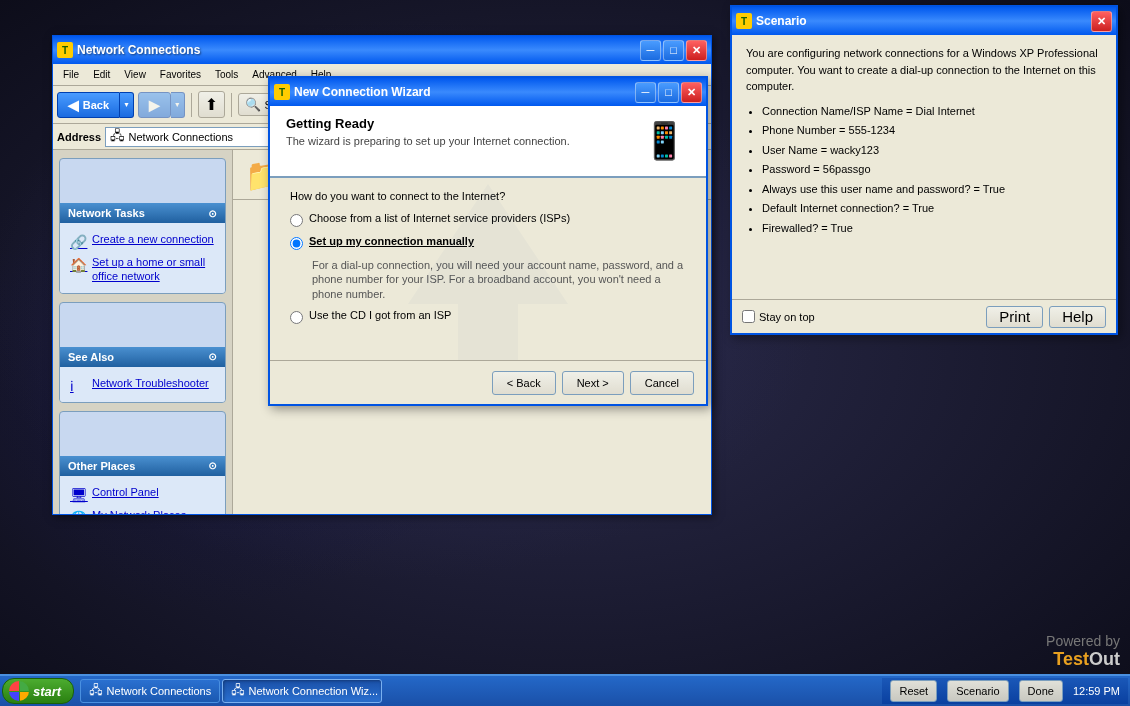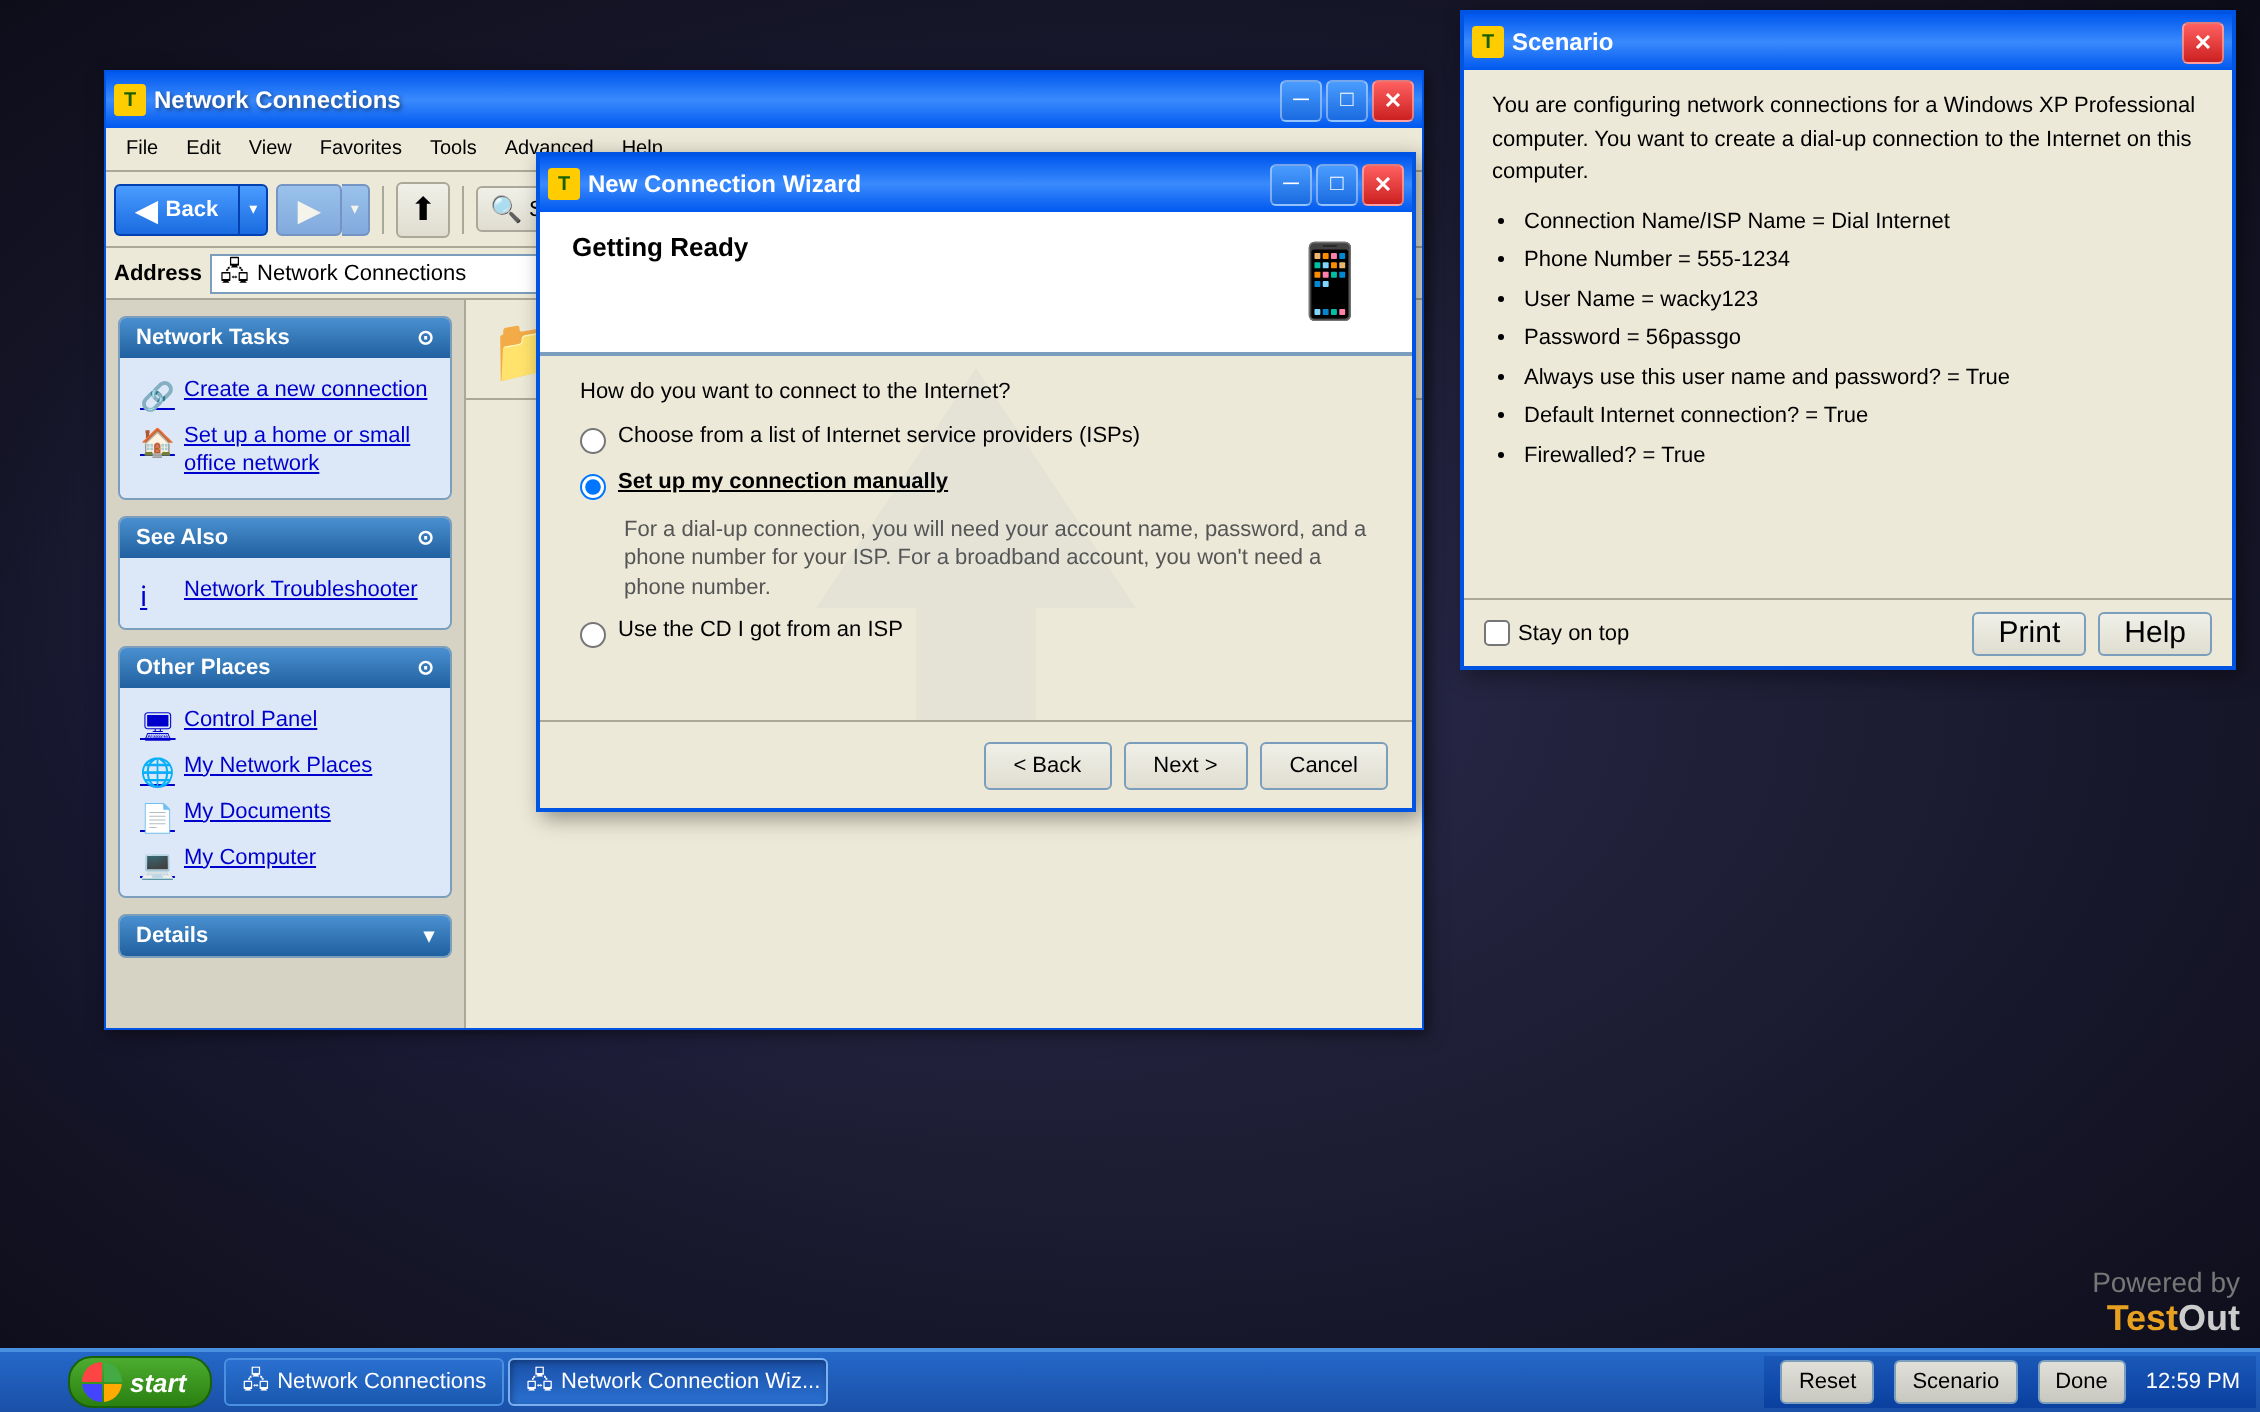--- a/index.html
+++ b/index.html
@@ -240,20 +240,21 @@
     .sidebar-section-header {
       background: linear-gradient(to bottom, #4a90d0, #2060a0);
       color: white;
       font-size: 11px;
       font-weight: bold;
       padding: 4px 8px;
       display: flex;
       align-items: center;
       justify-content: space-between;
       cursor: pointer;
+      margin-top: 44px;
     }
 
     .sidebar-section-content {
       padding: 6px 8px;
       background: #dce8f8;
     }
 
     .sidebar-link {
       display: flex;
       align-items: flex-start;
@@ -526,21 +527,20 @@
       border-radius: 12px;
       padding: 0 12px 0 6px;
       display: flex;
       align-items: center;
       gap: 4px;
       font-size: 13px;
       font-weight: bold;
       color: white;
       cursor: pointer;
       margin-right: 4px;
-      margin-left: 32px;
     }
 
     .taskbar-item {
       height: 24px;
       background: linear-gradient(to bottom, #2a70d0, #1a58b0);
       border: 1px solid #4a90e0;
       border-radius: 3px;
       padding: 0 8px;
       color: white;
       font-size: 11px;
@@ -778,20 +778,21 @@
         <div class="titlebar-btn">─</div>
         <div class="titlebar-btn">□</div>
         <div class="titlebar-btn close-btn">✕</div>
       </div>
     </div>
 
     <div class="wizard-content">
       <div class="wizard-header-bar">
         <div class="wizard-header-text">
           <h3>Getting Ready</h3>
+          <p>The wizard is preparing to set up your Internet connection.</p>
         </div>
         <div class="wizard-header-icon" style="display:flex;align-items:center;justify-content:center;font-size:36px;">
           📱
         </div>
       </div>
 
       <div class="wizard-body">
         <p>How do you want to connect to the Internet?</p>
 
         <div class="radio-option">

